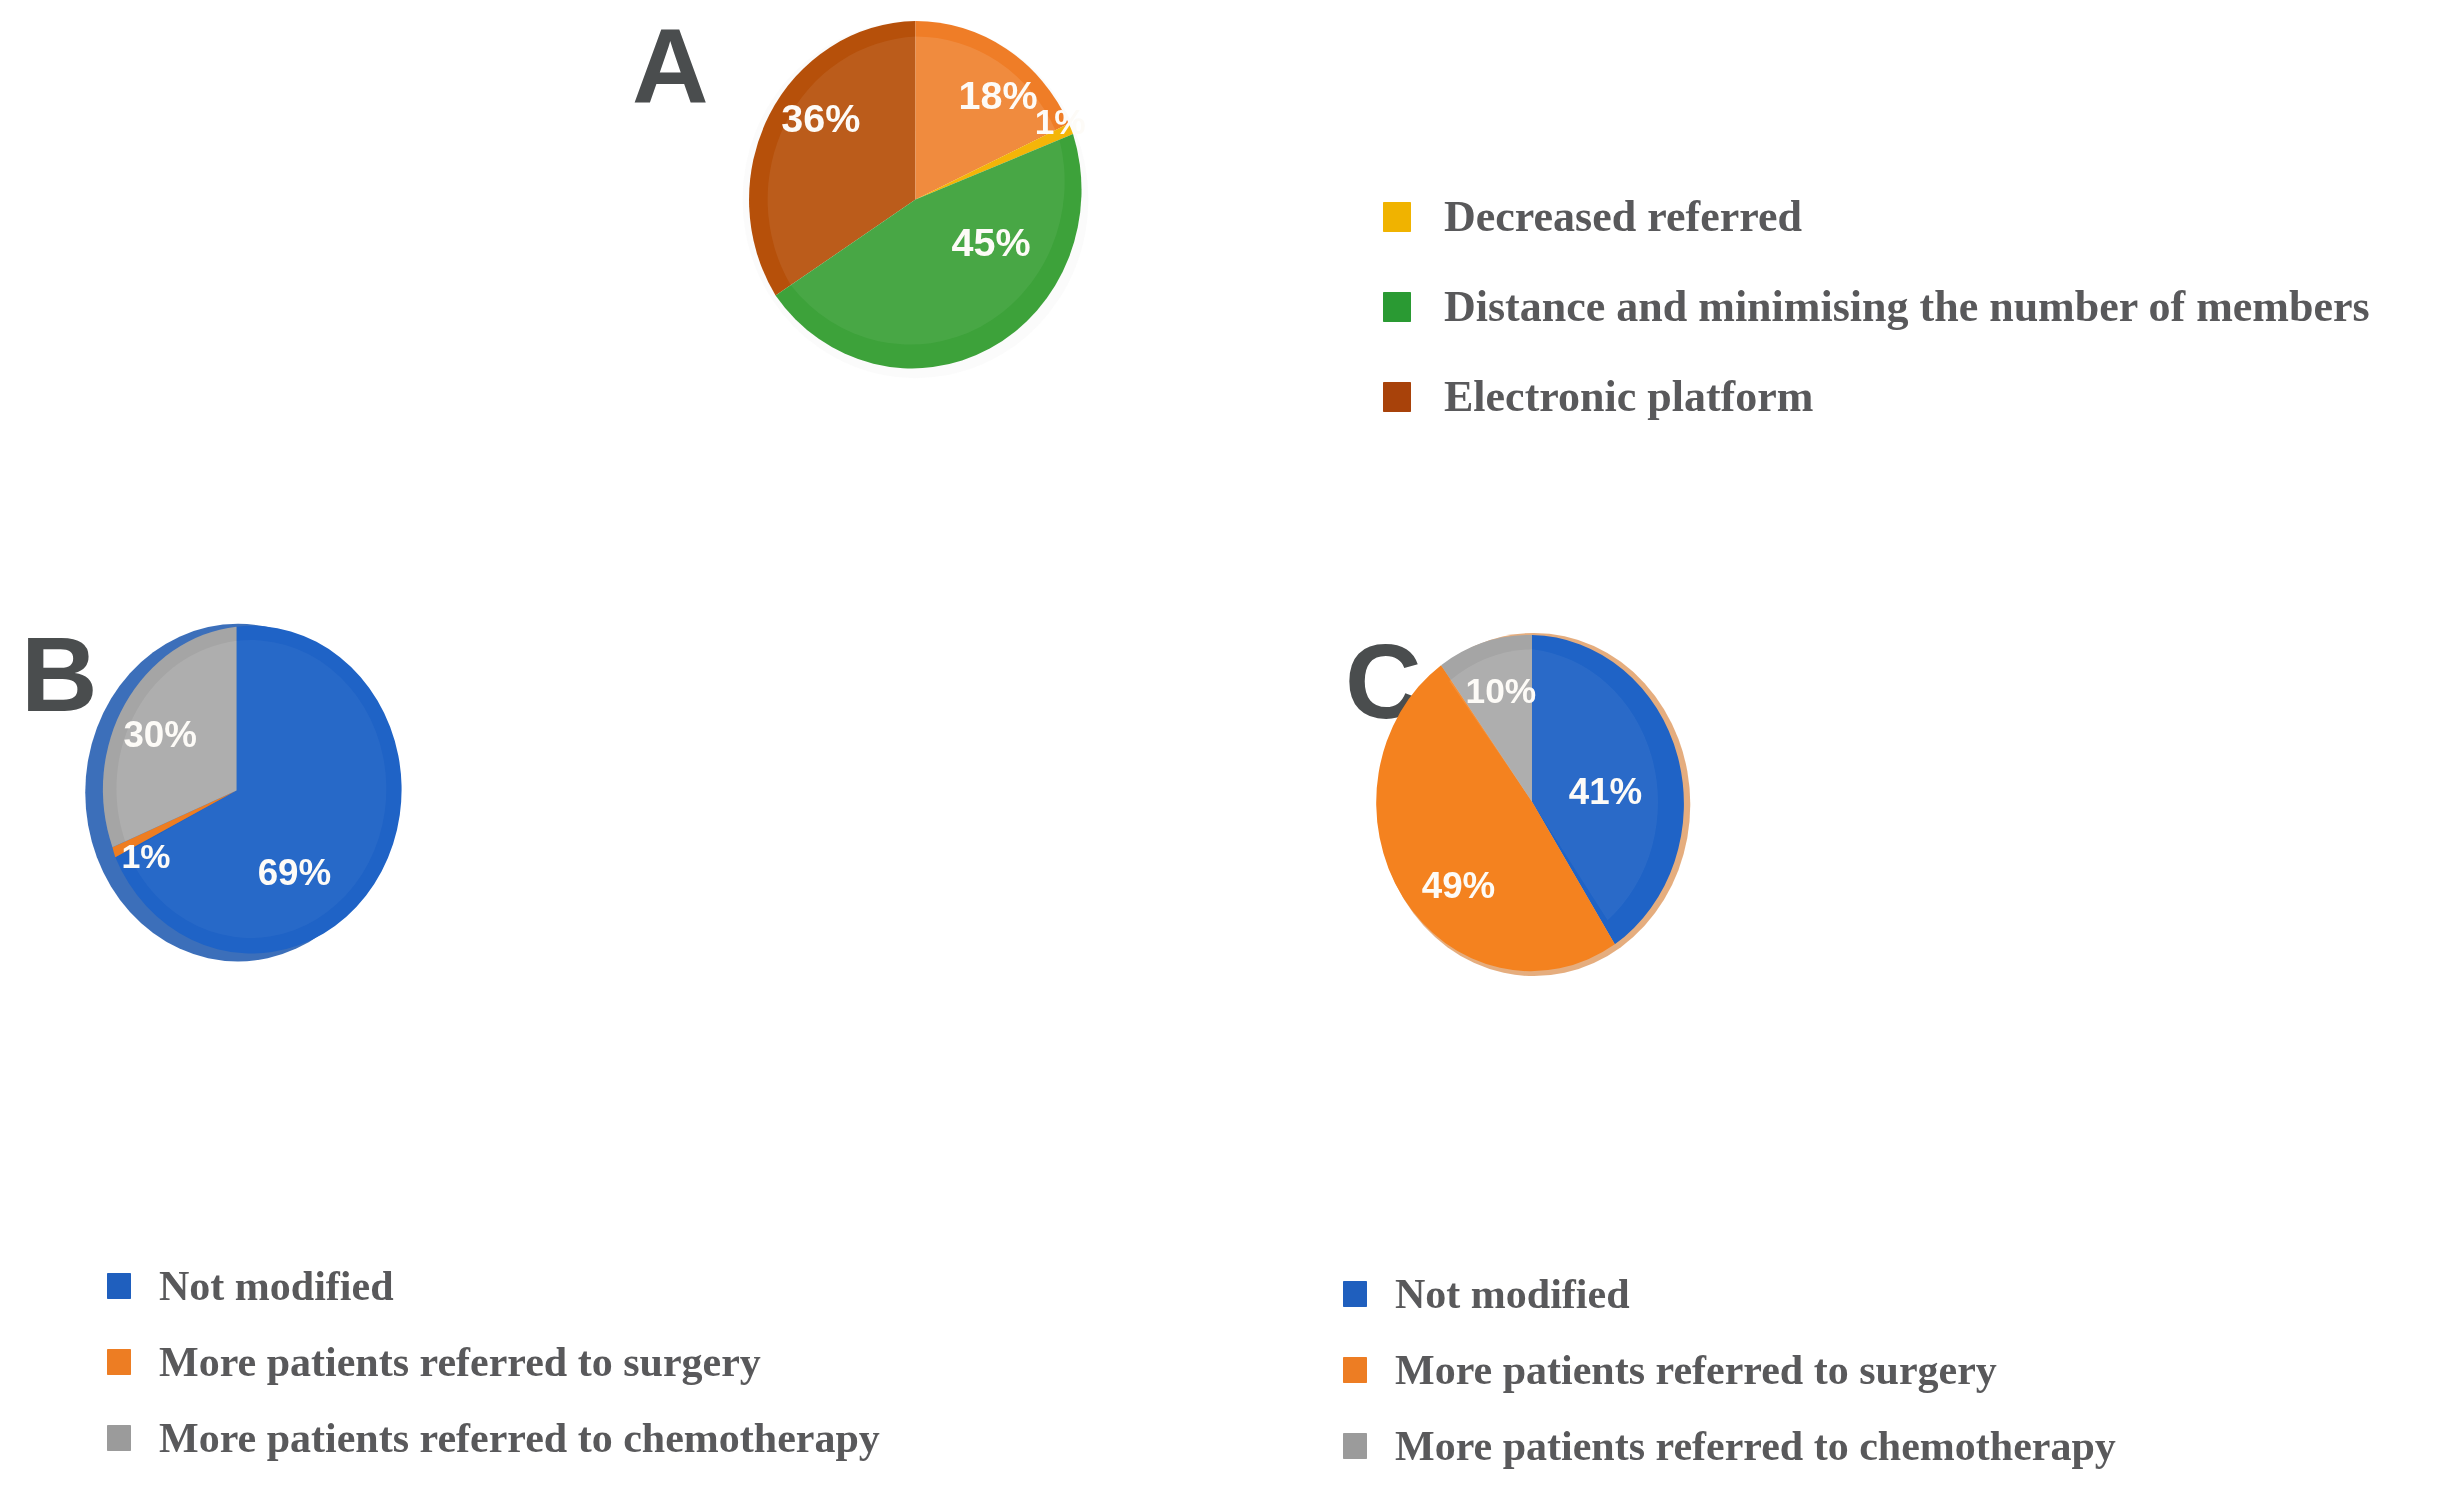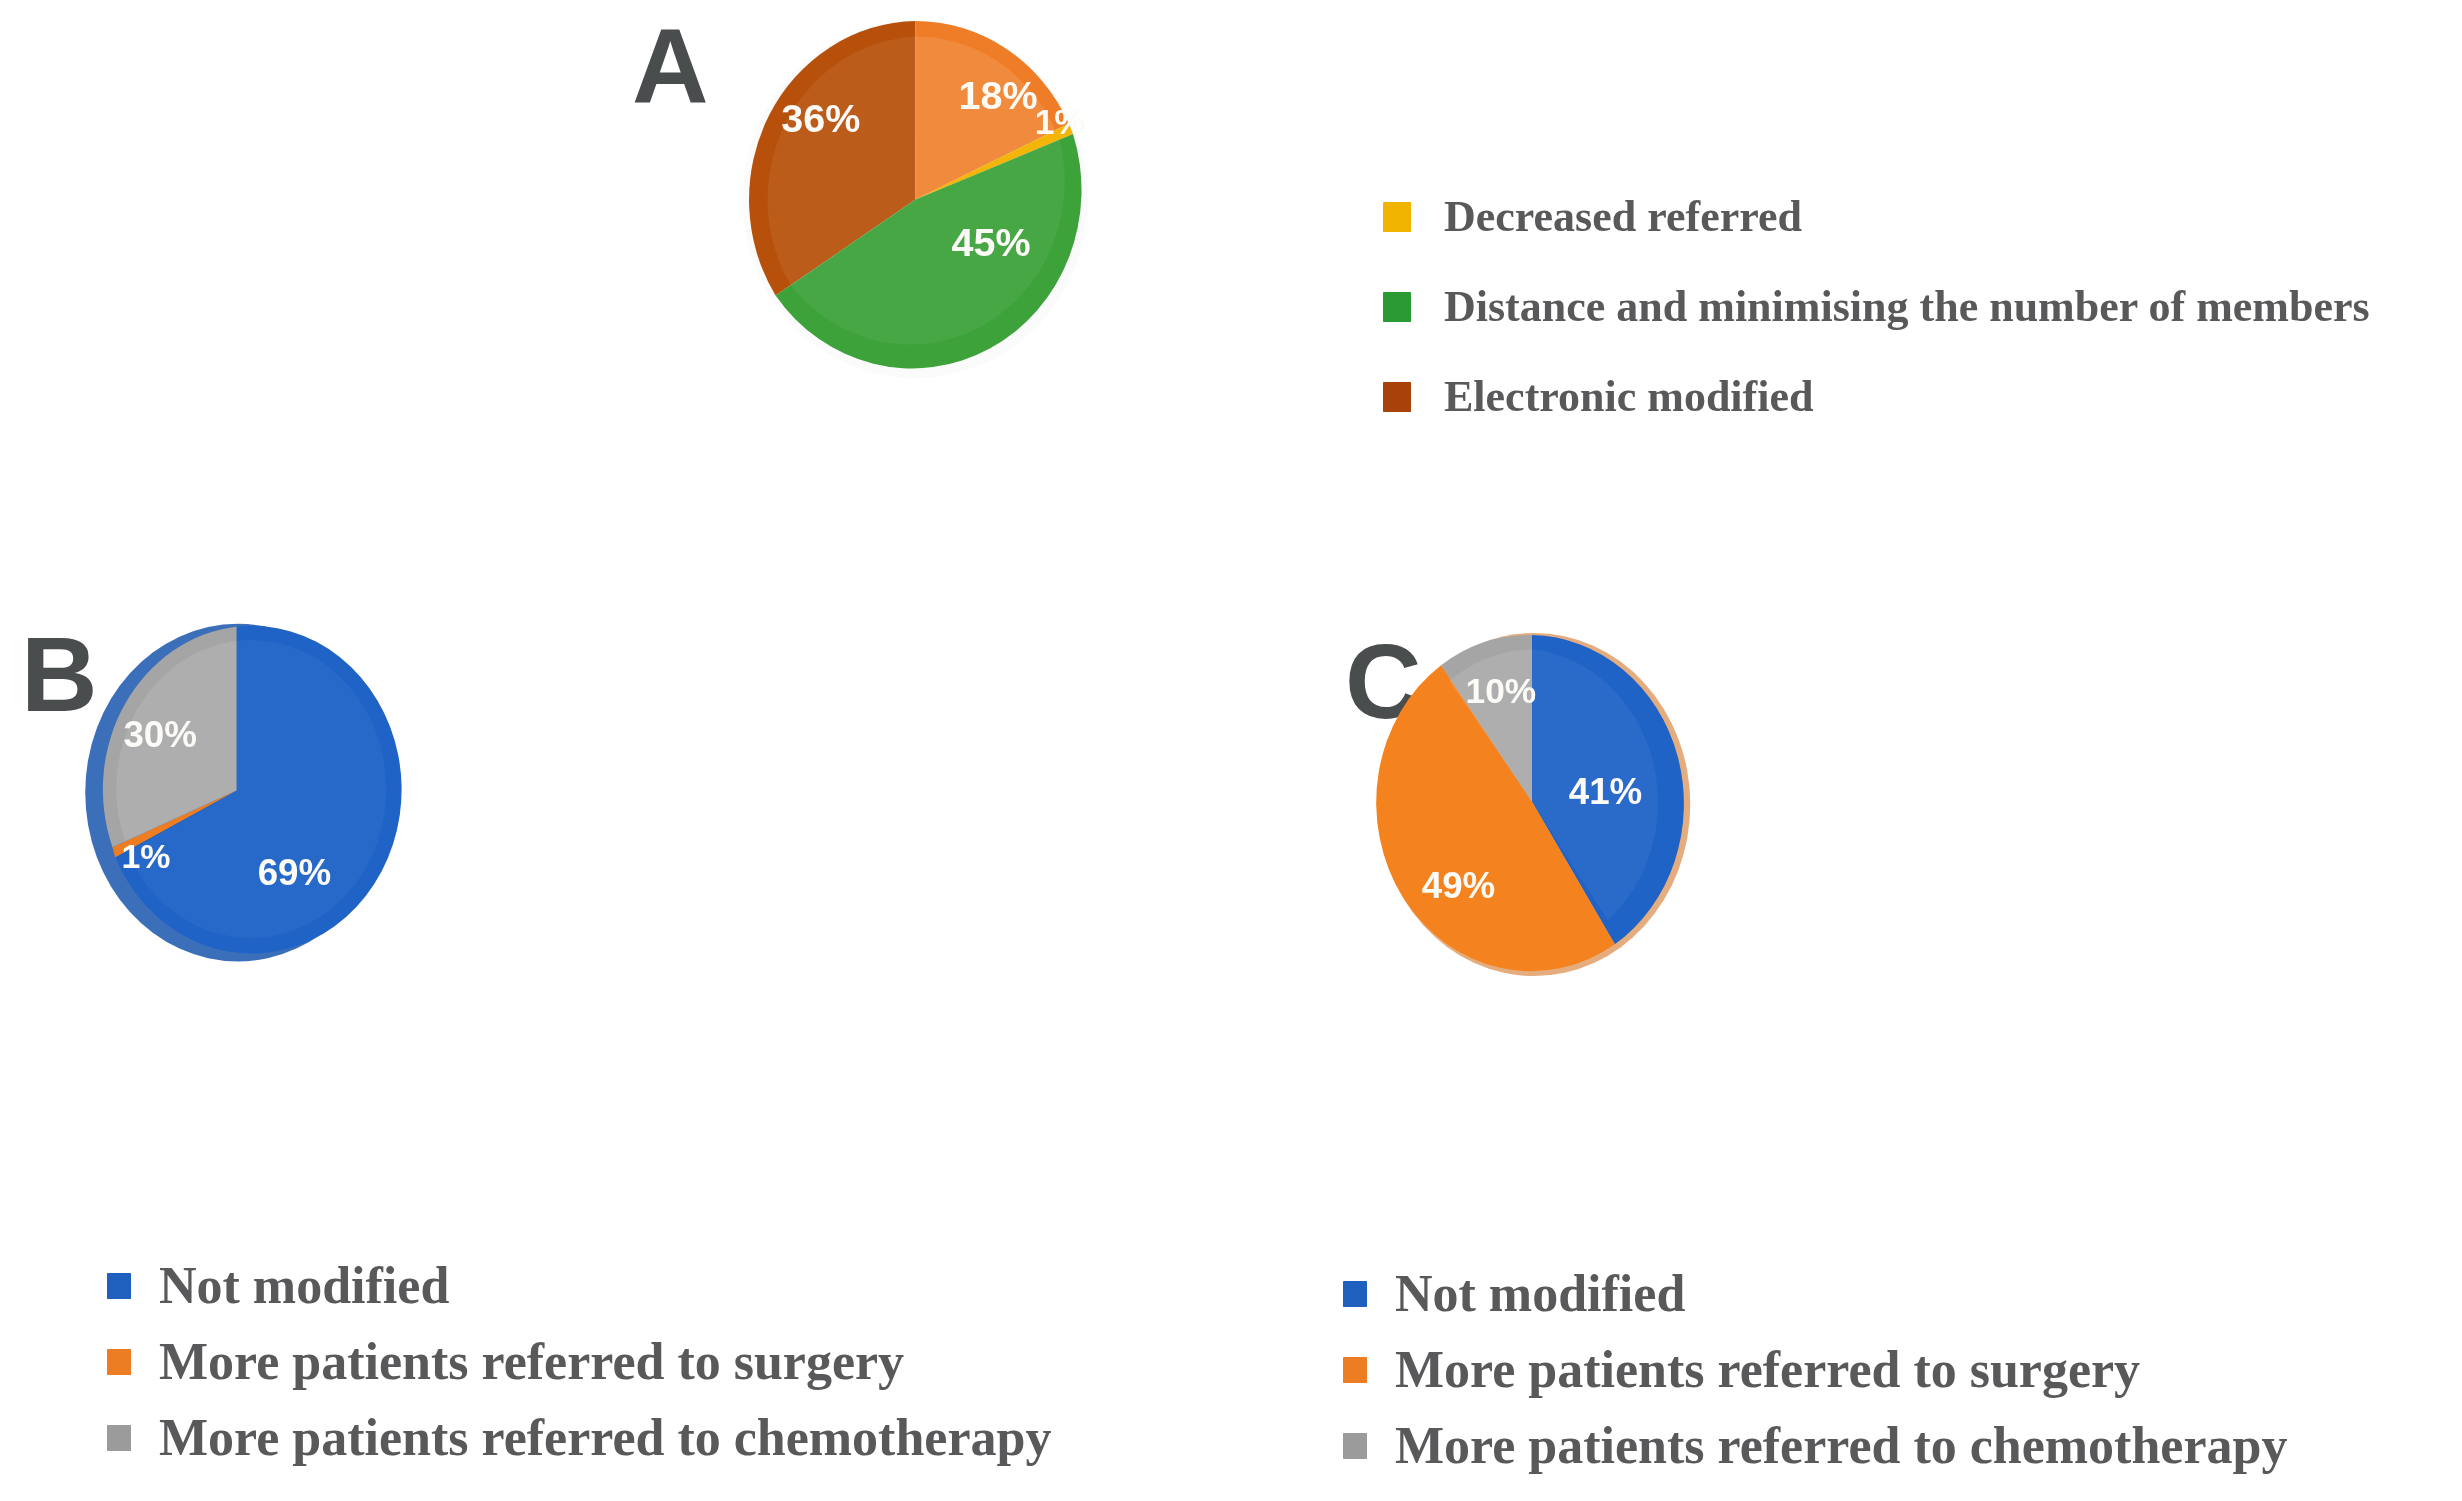--- a/index.html
+++ b/index.html
@@ -75,21 +75,21 @@
   #legend-a .legend-swatch { width: 28px; height: 30px; margin-right: 33px; }
   #legend-a .legend-label { font-size: 44px; line-height: 1; }
 
   
   #legend-b { left: 107px;  top: 1248px; }
   #legend-c { left: 1343px; top: 1256px; }
   #legend-b .legend-item, #legend-c .legend-item { height: 76px; }
   #legend-b .legend-swatch, #legend-c .legend-swatch {
     width: 24px; height: 25.4px; margin-right: 28px;
   }
-  #legend-b .legend-label, #legend-c .legend-label { font-size: 52px; line-height: 1; }
+  #legend-b .legend-label, #legend-c .legend-label { font-size: 42px; line-height: 1; }
 </style>
 </head>
 <body>
 
 <div class="panel-letter" id="letter-a">A</div>
 
 <div class="pie-wrap" id="pie-a-wrap">
   <svg class="pie-svg" viewBox="0 0 510 520" preserveAspectRatio="none">
     <g>
 
@@ -118,21 +118,21 @@
   <div class="legend-item">
     <span class="legend-swatch" style="background:#f0b300"></span>
     <span class="legend-label">Decreased referred</span>
   </div>
   <div class="legend-item">
     <span class="legend-swatch" style="background:#2a9a33"></span>
     <span class="legend-label">Distance and minimising the number of members</span>
   </div>
   <div class="legend-item">
     <span class="legend-swatch" style="background:#a8420a"></span>
-    <span class="legend-label">Electronic modified</span>
+    <span class="legend-label">Electronic platform</span>
   </div>
 </div>
 
 <div class="panel-letter" id="letter-b">B</div>
 
 <div class="pie-wrap" id="pie-b-wrap">
   <svg class="pie-svg" viewBox="0 0 440 480" preserveAspectRatio="none">
     <g>
       <ellipse cx="222" cy="243" rx="216" ry="239" fill="#1a56ae" opacity="0.85"></ellipse>
 

